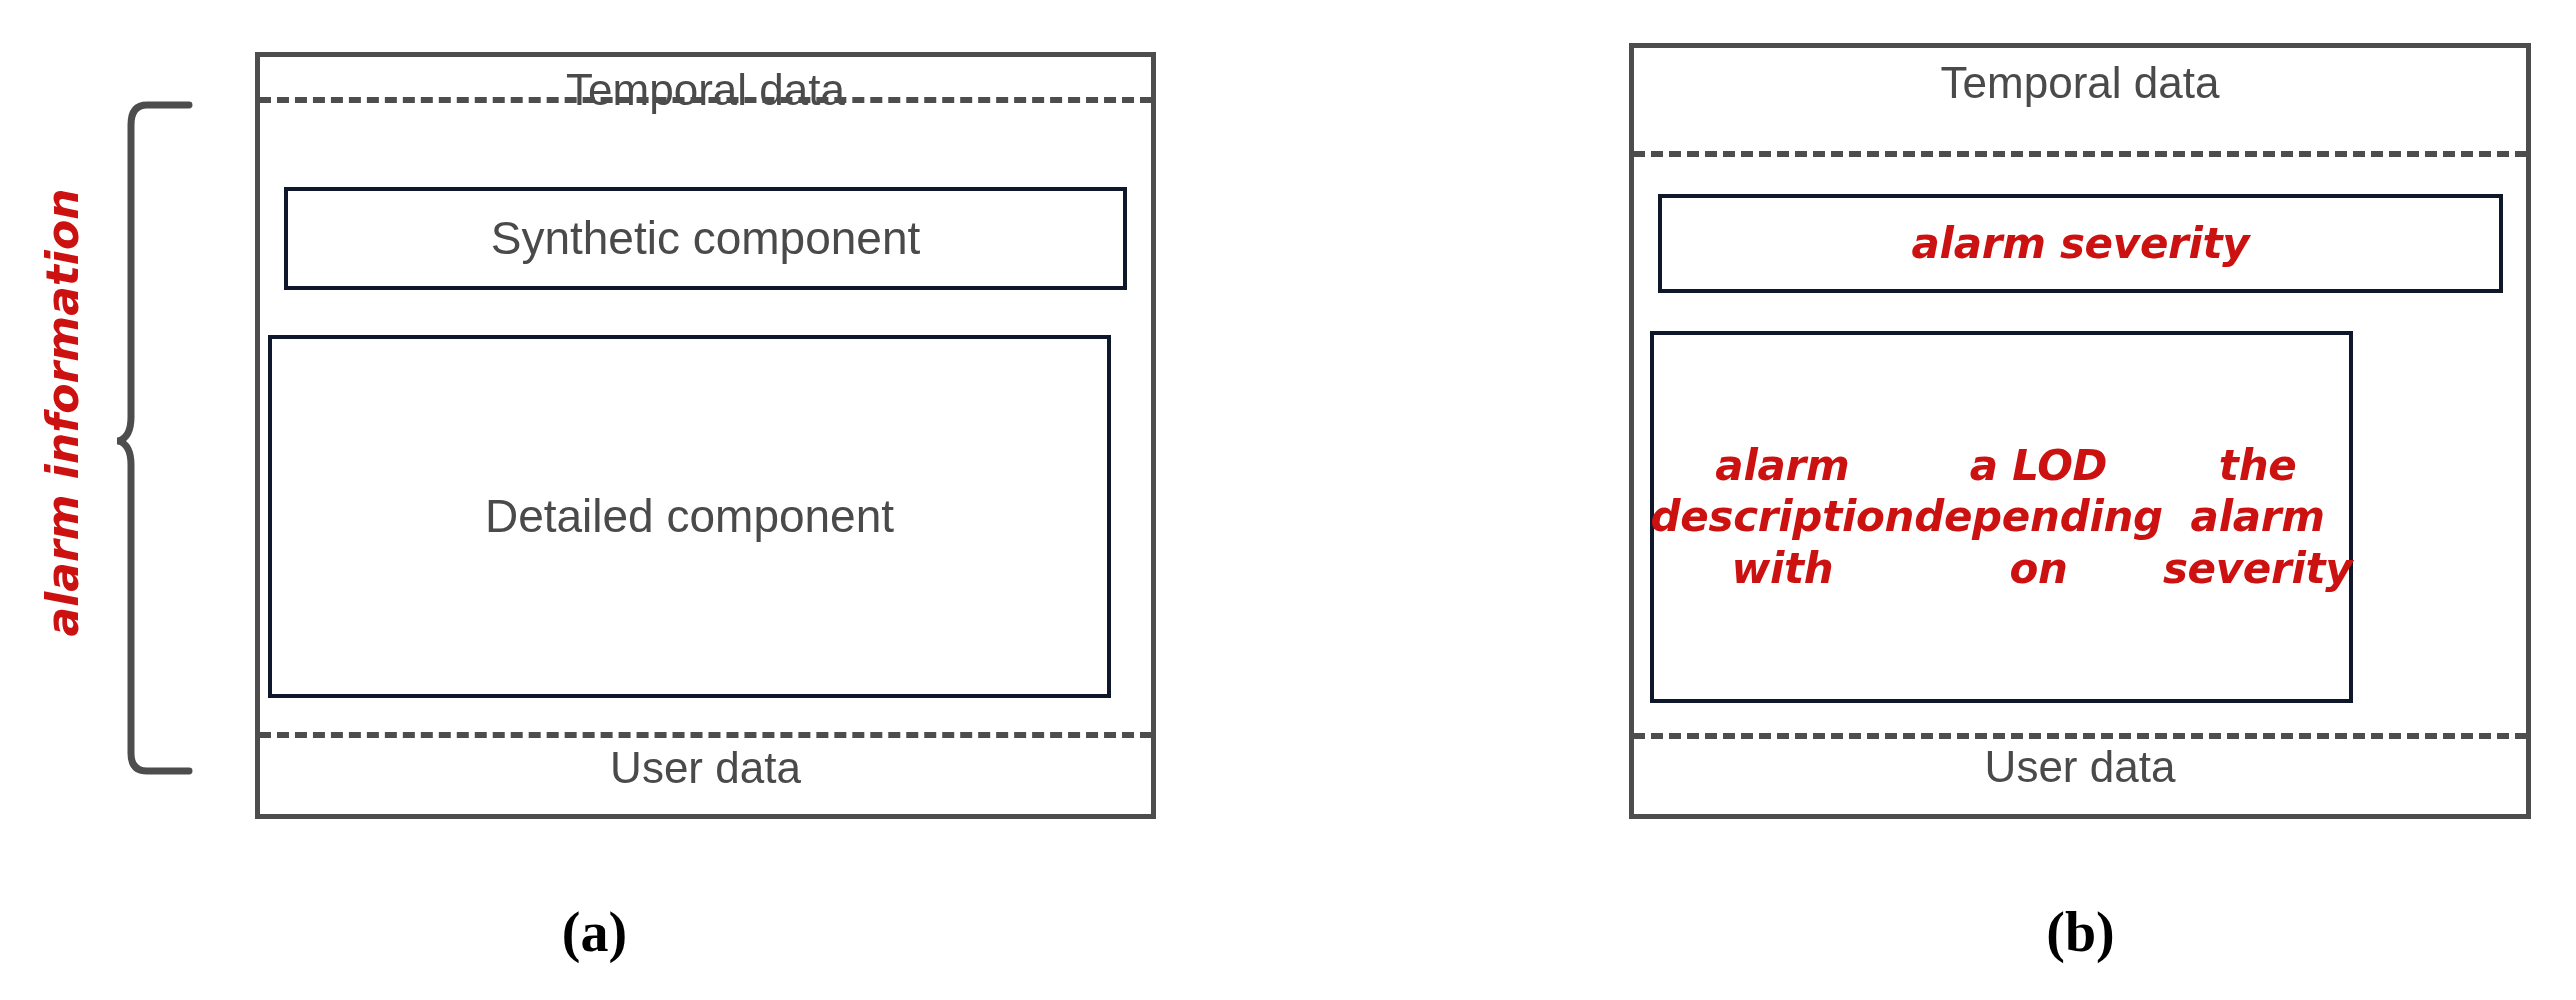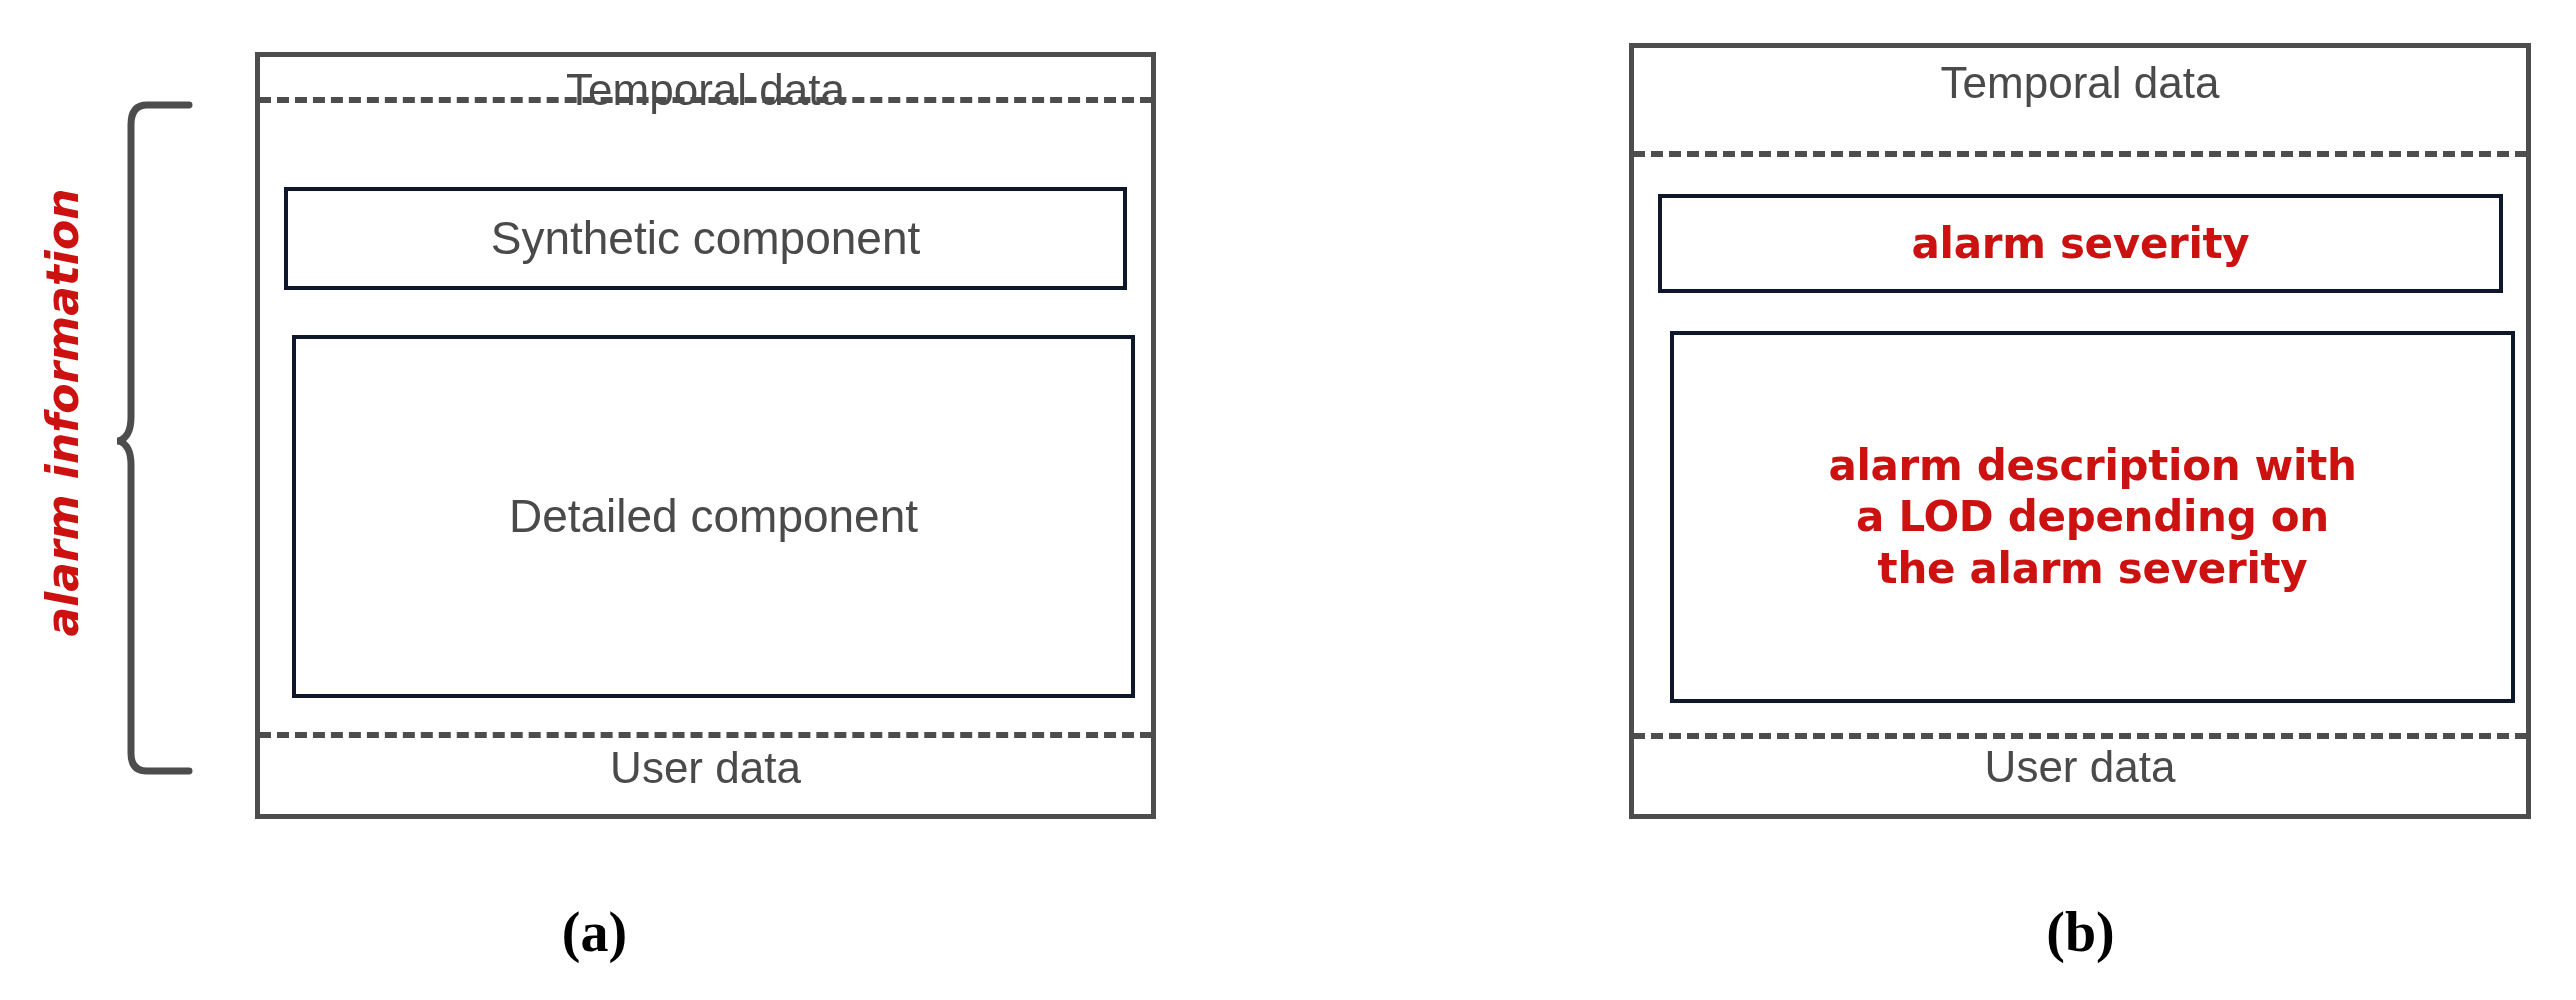--- a/index.html
+++ b/index.html
@@ -61,20 +61,21 @@
   .gray-text {
     color: #4a4a4a;
     font-family: "Liberation Sans", sans-serif;
     font-size: 46px;
     line-height: 1.1;
   }
 
   .red-text {
     color: #cc1111;
     font-family: "DejaVu Sans", sans-serif;
+    font-style: italic;
     font-weight: bold;
     font-size: 42px;
     line-height: 1.22;
     letter-spacing: -0.3px;
   }
 
   
   #brace-group {
     position: absolute;
     left: 8px;
@@ -142,42 +143,42 @@
   <div class="panel" id="panel-a" style="left:255px; top:52px; width:901px; height:767px;">
 
     <div class="band-label" style="top:10px;">Temporal data</div>
 
     <div class="dashed-line" style="left:-1px; top:40px; width:893px;"></div>
 
     <div class="inner-box" style="left:24px; top:130px; width:843px; height:103px;">
       <span class="gray-text">Synthetic component</span>
     </div>
 
-    <div class="inner-box" style="left:32px; top:278px; width:843px; height:363px;">
+    <div class="inner-box" style="left:8px; top:278px; width:843px; height:363px;">
       <span class="gray-text">Detailed component</span>
     </div>
 
     <div class="dashed-line" style="left:-1px; top:675px; width:893px;"></div>
 
     <div class="band-label" style="top:688px;">User data</div>
   </div>
 
   <div class="caption" style="left:475px; top:900px; width:239px;">(a)</div>
 
   <div class="panel" id="panel-b" style="left:1629px; top:43px; width:902px; height:776px;">
 
     <div class="band-label" style="top:12px;">Temporal data</div>
 
     <div class="dashed-line" style="left:-1px; top:103px; width:894px;"></div>
 
     <div class="inner-box" style="left:24px; top:146px; width:845px; height:99px;">
       <span class="red-text">alarm severity</span>
     </div>
 
-    <div class="inner-box" style="left:36px; top:283px; width:845px; height:372px; flex-direction:column;">
+    <div class="inner-box" style="left:16px; top:283px; width:703px; height:372px; flex-direction:row;">
       <span class="red-text">alarm description with</span>
       <span class="red-text">a LOD depending on</span>
       <span class="red-text">the alarm severity</span>
     </div>
 
     <div class="dashed-line" style="left:-1px; top:685px; width:894px;"></div>
 
     <div class="band-label" style="top:696px;">User data</div>
   </div>
 

